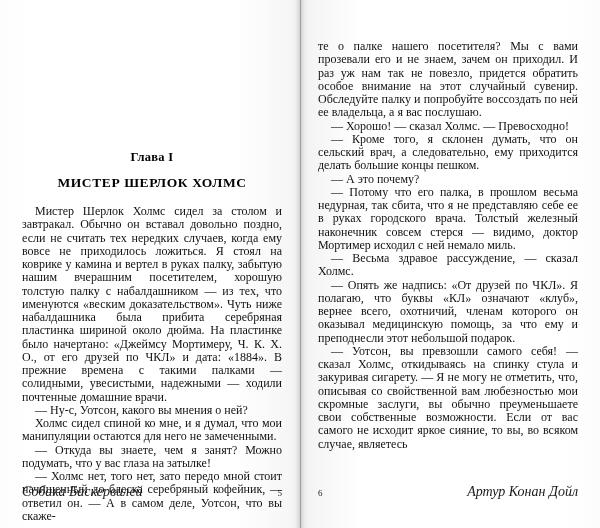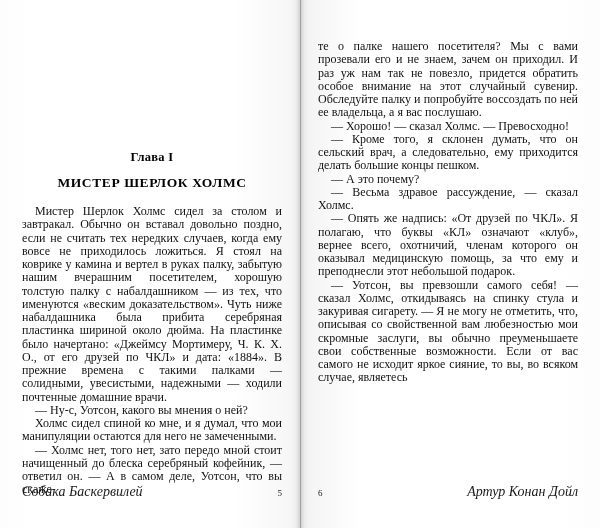--- a/index.html
+++ b/index.html
@@ -148,36 +148,38 @@
 <div class="book-spread">
 
   <div class="page page-left">
     <div class="text-block">
       <div class="chapter-label">Глава I</div>
       <div class="chapter-title">МИСТЕР ШЕРЛОК ХОЛМС</div>
 
       <p class="body">Мистер Шерлок Холмс сидел за столом и завтракал. Обычно он вставал довольно поздно, если не считать тех нередких случаев, когда ему вовсе не приходилось ложиться. Я стоял на коврике у камина и вертел в руках палку, забытую нашим вчерашним посетителем, хорошую толстую палку с набалдашником — из тех, что именуются «веским доказательством». Чуть ниже набалдашника была прибита серебряная пластинка шириной около дюйма. На пластинке было начертано: «Джеймсу Мортимеру, Ч. К. Х. О., от его друзей по ЧКЛ» и дата: «1884». В прежние времена с такими палками — солидными, увесистыми, надежными — ходили почтенные домашние врачи.</p>
       <p class="body">— Ну-с, Уотсон, какого вы мнения о ней?</p>
       <p class="body">Холмс сидел спиной ко мне, и я думал, что мои манипуляции остаются для него не замеченными.</p>
+      <p class="body">— Откуда вы знаете, чем я занят? Можно подумать, что у вас глаза на затылке!</p>
       <p class="body">— Холмс нет, того нет, зато передо мной стоит начищенный до блеска серебряный кофейник, — ответил он. — А в самом деле, Уотсон, что вы скаже-</p>
     </div>
 
     <div class="footer">
       <span class="footer-title">Собака Баскервилей</span>
       <span class="footer-spacer"></span>
       <span class="footer-number">5</span>
     </div>
   </div>
 
   <div class="page page-right">
     <div class="text-block">
       <p class="body">те о палке нашего посетителя? Мы с вами прозевали его и не знаем, зачем он приходил. И раз уж нам так не повезло, придется обратить особое внимание на этот случайный сувенир. Обследуйте палку и попробуйте воссоздать по ней ее владельца, а я вас послушаю.</p>
       <p class="body">— Хорошо! — сказал Холмс. — Превосходно!</p>
       <p class="body">— Кроме того, я склонен думать, что он сельский врач, а следовательно, ему приходится делать большие концы пешком.</p>
       <p class="body">— А это почему?</p>
+      <p class="body">— Потому что его палка, в прошлом весьма недурная, так сбита, что я не представляю себе ее в руках городского врача. Толстый железный наконечник совсем стерся — видимо, доктор Мортимер исходил с ней немало миль.</p>
       <p class="body">— Весьма здравое рассуждение, — сказал Холмс.</p>
       <p class="body">— Опять же надпись: «От друзей по ЧКЛ». Я полагаю, что буквы «КЛ» означают «клуб», вернее всего, охотничий, членам которого он оказывал медицинскую помощь, за что ему и преподнесли этот небольшой подарок.</p>
       <p class="body">— Уотсон, вы превзошли самого себя! — сказал Холмс, откидываясь на спинку стула и закуривая сигарету. — Я не могу не отметить, что, описывая со свойственной вам любезностью мои скромные заслуги, вы обычно преуменьшаете свои собственные возможности. Если от вас самого не исходит яркое сияние, то вы, во всяком случае, являетесь</p>
     </div>
 
     <div class="footer right-aligned">
       <span class="footer-number">6</span>
       <span class="footer-spacer"></span>
       <span class="footer-title">Артур Конан Дойл</span>
     </div>

